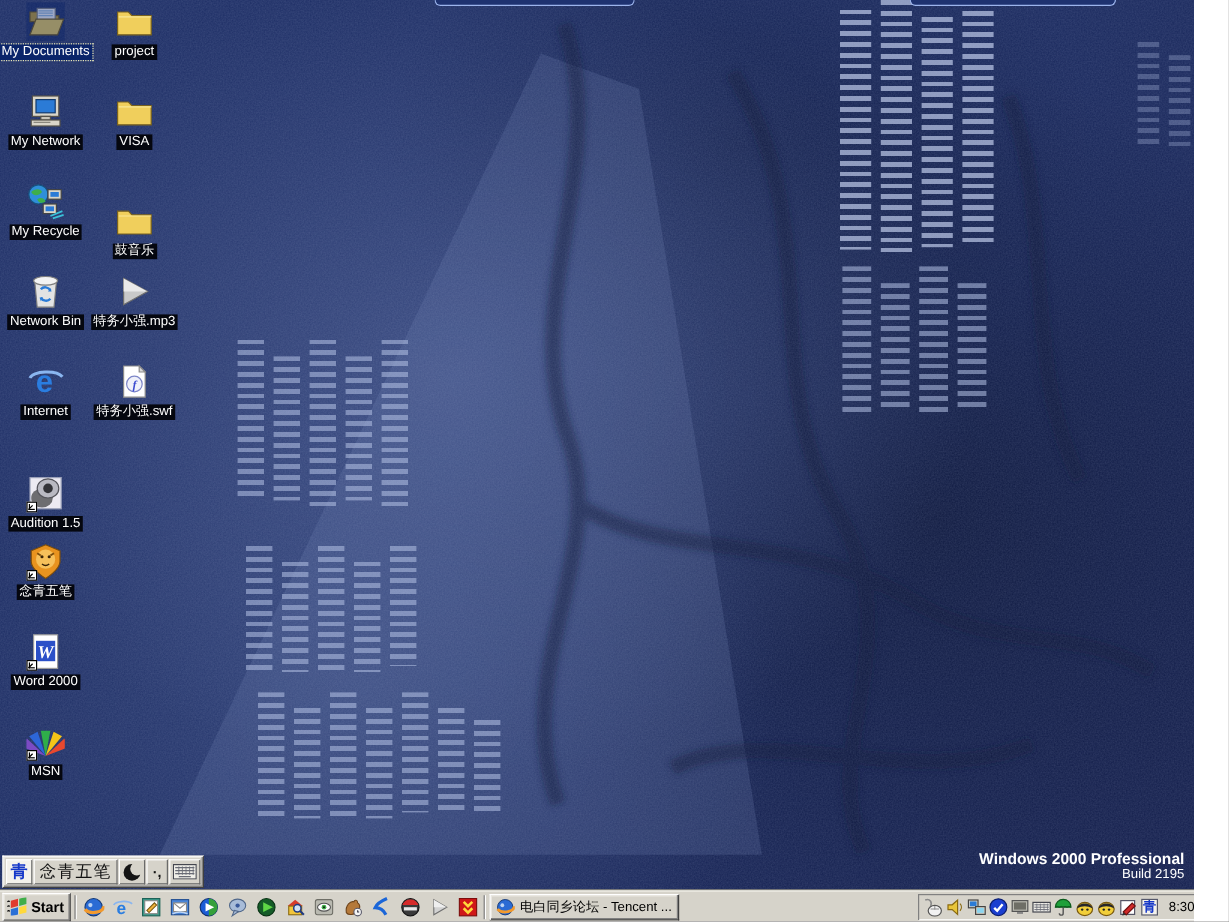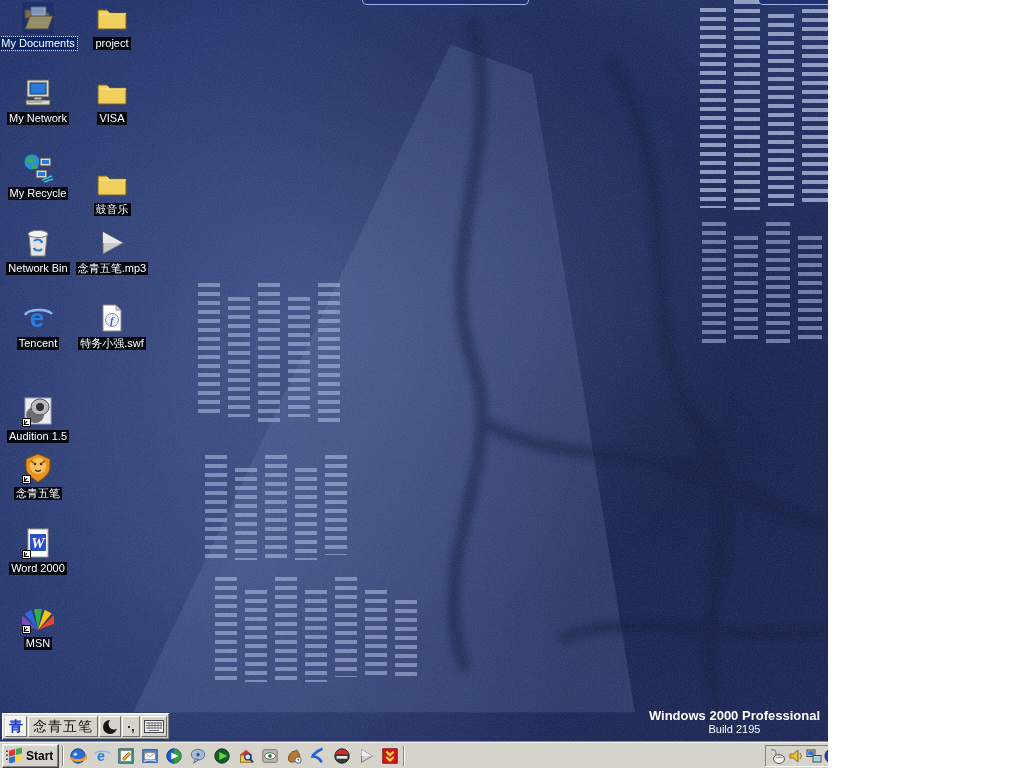--- a/index.html
+++ b/index.html
@@ -1,17 +1,17 @@
 <!DOCTYPE html>
 <html><head>
 <meta charset="utf-8">
 <style>
   html,body{margin:0;padding:0;}
   body{width:1024px;height:768px;overflow:hidden;font-family:"Liberation Sans",sans-serif;-webkit-font-smoothing:none;}
-  #screen{position:relative;width:828px;height:768px;background:#737373;overflow:hidden;}
+  #screen{position:relative;width:995px;height:768px;background:#737373;overflow:hidden;}
 
   
   #wallpaper{position:absolute;inset:0;height:742px;
     background:
       radial-gradient(620px 480px at 38% 42%, rgba(86,104,158,.55), rgba(86,104,158,0) 70%),
       radial-gradient(500px 420px at 30% 78%, rgba(70,90,145,.45), rgba(70,90,145,0) 70%),
       radial-gradient(560px 520px at 78% 58%, rgba(8,16,44,.55), rgba(8,16,44,0) 72%),
       radial-gradient(420px 300px at 62% 16%, rgba(12,22,58,.5), rgba(12,22,58,0) 70%),
       linear-gradient(135deg,#1d2e66 0%,#1a2a60 45%,#141f4e 100%);}
   #mountain{position:absolute;left:0;top:0;width:1024px;height:742px;
@@ -32,21 +32,21 @@
   .dcell .ic{width:32px;height:32px;position:relative;flex:none;}
   .dcell .lbl{margin-top:3px;font-size:11px;line-height:13px;color:#fff;background:#05070f;padding:0 2px;white-space:nowrap;}
   .dcell.selected .lbl{background:#0a246a;outline:1px dotted #e6e6b8;}
   .dcell.selected .ic::after{content:"";position:absolute;inset:0;background:rgba(10,36,106,.4);}
   .shortcut-badge{position:absolute;left:0;bottom:0;width:9px;height:9px;background:#fff;border:1px solid #000;box-sizing:border-box;}
   .shortcut-badge::after{content:"";position:absolute;left:1px;bottom:1px;width:4px;height:4px;
     border-left:1px solid #000;border-bottom:1px solid #000;}
   .shortcut-badge::before{content:"";position:absolute;left:1px;bottom:1px;width:5px;height:1px;background:#000;transform:rotate(-45deg);transform-origin:left bottom;}
 
   
-  #watermark{position:absolute;right:8px;top:708px;text-align:center;color:#fff;}
+  #watermark{position:absolute;right:8px;top:708px;text-align:right;color:#fff;}
   #watermark .t1{font-size:13px;font-weight:bold;line-height:15px;}
   #watermark .t2{font-size:11px;line-height:13px;}
 
   
   #imebar{position:absolute;left:2px;top:713px;height:27px;background:#d6d3ca;
     border:1px solid;border-color:#fff #404040 #404040 #fff;box-shadow:inset -1px -1px 0 #808080,inset 1px 1px 0 #e9e7e0;
     display:flex;align-items:center;padding:2px 2px;box-sizing:border-box;gap:1px;}
   .imebtn{height:21px;background:#d6d3ca;border:1px solid;border-color:#fff #6a6a6a #6a6a6a #fff;
     display:flex;align-items:center;justify-content:center;box-sizing:border-box;font-size:14px;color:#111;padding:0 2px;}
   .imebtn.logo{width:22px;background:#f4f2ec;color:#1537c8;font-weight:bold;font-size:14px;}
@@ -192,21 +192,21 @@
       <span class="lbl">Network Bin</span>
     </div>
 
     <div class="dcell" style="top:302px">
       <span class="ic">
         <svg width="32" height="32" viewBox="0 0 32 32">
           <text x="15" y="25" text-anchor="middle" font-size="26" font-weight="bold" fill="#2a7de0" font-family="Liberation Sans,sans-serif">e</text>
           <path d="M3 13 a14 6 0 0 1 27 -1" stroke="#8ab6f0" stroke-width="2.5" fill="none"></path>
         </svg>
       </span>
-      <span class="lbl">Tencent</span>
+      <span class="lbl">Internet</span>
     </div>
 
     <div class="dcell" style="top:395px">
       <span class="ic">
         <svg width="32" height="32" viewBox="0 0 32 32">
           <rect x="3" y="3" width="26" height="26" fill="#eceaf2" stroke="#9aa0b8"></rect>
           <ellipse cx="13" cy="20" rx="9" ry="8" fill="#6d6d70"></ellipse>
           <ellipse cx="18" cy="12" rx="9" ry="8" fill="#b9b9c2" stroke="#55555c"></ellipse>
           <circle cx="18" cy="12" r="4" fill="#333338"></circle>
         </svg>
@@ -291,21 +291,21 @@
       <span class="lbl">鼓音乐</span>
     </div>
 
     <div class="dcell" style="top:227px">
       <span class="ic">
         <svg width="32" height="32" viewBox="0 0 32 32">
           <path d="M7 5 L27 16 L7 27 Z" fill="#c9c9c9" stroke="#6e6e6e"></path>
           <path d="M7 5 L27 16 L7 16 Z" fill="#e9e9e9"></path>
         </svg>
       </span>
-      <span class="lbl">念青五笔.mp3</span>
+      <span class="lbl">特务小强.mp3</span>
     </div>
 
     <div class="dcell" style="top:302px">
       <span class="ic">
         <svg width="32" height="32" viewBox="0 0 32 32">
           <path d="M7 3 h13 l5 5 v21 H7 Z" fill="#fff" stroke="#8a8a8a"></path>
           <path d="M20 3 v5 h5 Z" fill="#d9d9d9" stroke="#8a8a8a"></path>
           <circle cx="16" cy="18" r="6.5" fill="#eef0fa" stroke="#7d86c8"></circle>
           <text x="16" y="22" text-anchor="middle" font-size="10" font-weight="bold" font-style="italic" fill="#3a4ad0" font-family="Liberation Serif,serif">f</text>
         </svg>
@@ -450,20 +450,30 @@
       <span class="ql">
         <svg width="18" height="18" viewBox="0 0 20 20">
           <rect x="2" y="2" width="16" height="16" fill="#d01818" stroke="#7a0c0c"></rect>
           <path d="M6 5 L10 9 L14 5 M6 11 L10 15 L14 11" stroke="#ffd93b" stroke-width="2.4" fill="none"></path>
         </svg>
       </span>
     </div>
 
     <div class="vsep"></div>
 
+    <div id="taskbtn">
+      <span>
+        <svg width="16" height="16" viewBox="0 0 20 20">
+          <circle cx="10" cy="10" r="8" fill="#2a6bd4" stroke="#143a78"></circle>
+          <path d="M2 12 a9 5 0 0 0 17 -3" stroke="#f29a2e" stroke-width="3" fill="none"></path>
+          <circle cx="7" cy="8" r="2" fill="#bcd4f4"></circle>
+        </svg>
+      </span>
+      <span class="tlabel">电白同乡论坛 - Tencent ...</span>
+    </div>
 
     <div id="tbspacer"></div>
 
     <div id="tray">
       <span class="tico">
         <svg width="16" height="16" viewBox="0 0 16 16">
           <path d="M1 2 C5 0.5 7 4 5.5 7" stroke="#8a8a8a" fill="none" stroke-width="1.3"></path>
           <ellipse cx="9" cy="11" rx="5.5" ry="4.5" fill="#f2f2f2" stroke="#555"></ellipse>
           <path d="M9 7 v3 M5.5 9.5 h7" stroke="#888" stroke-width="0.8"></path>
         </svg>

